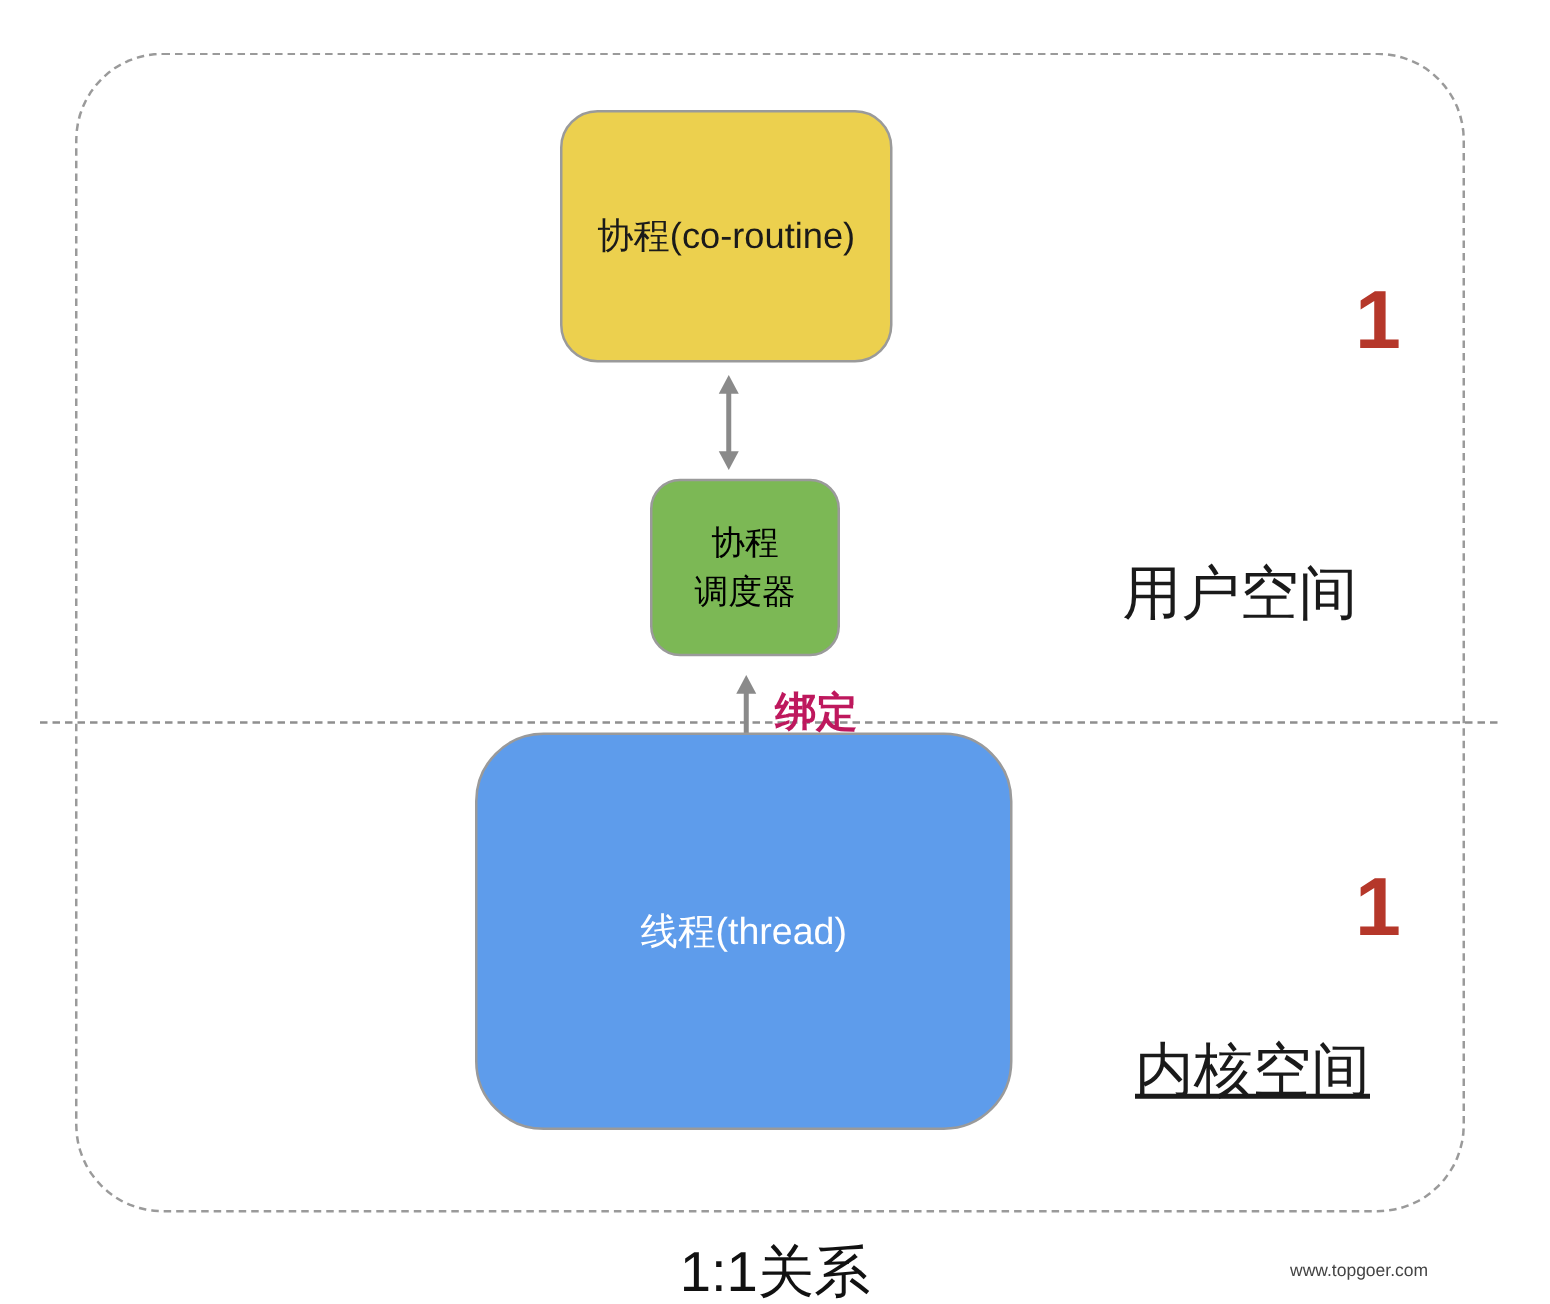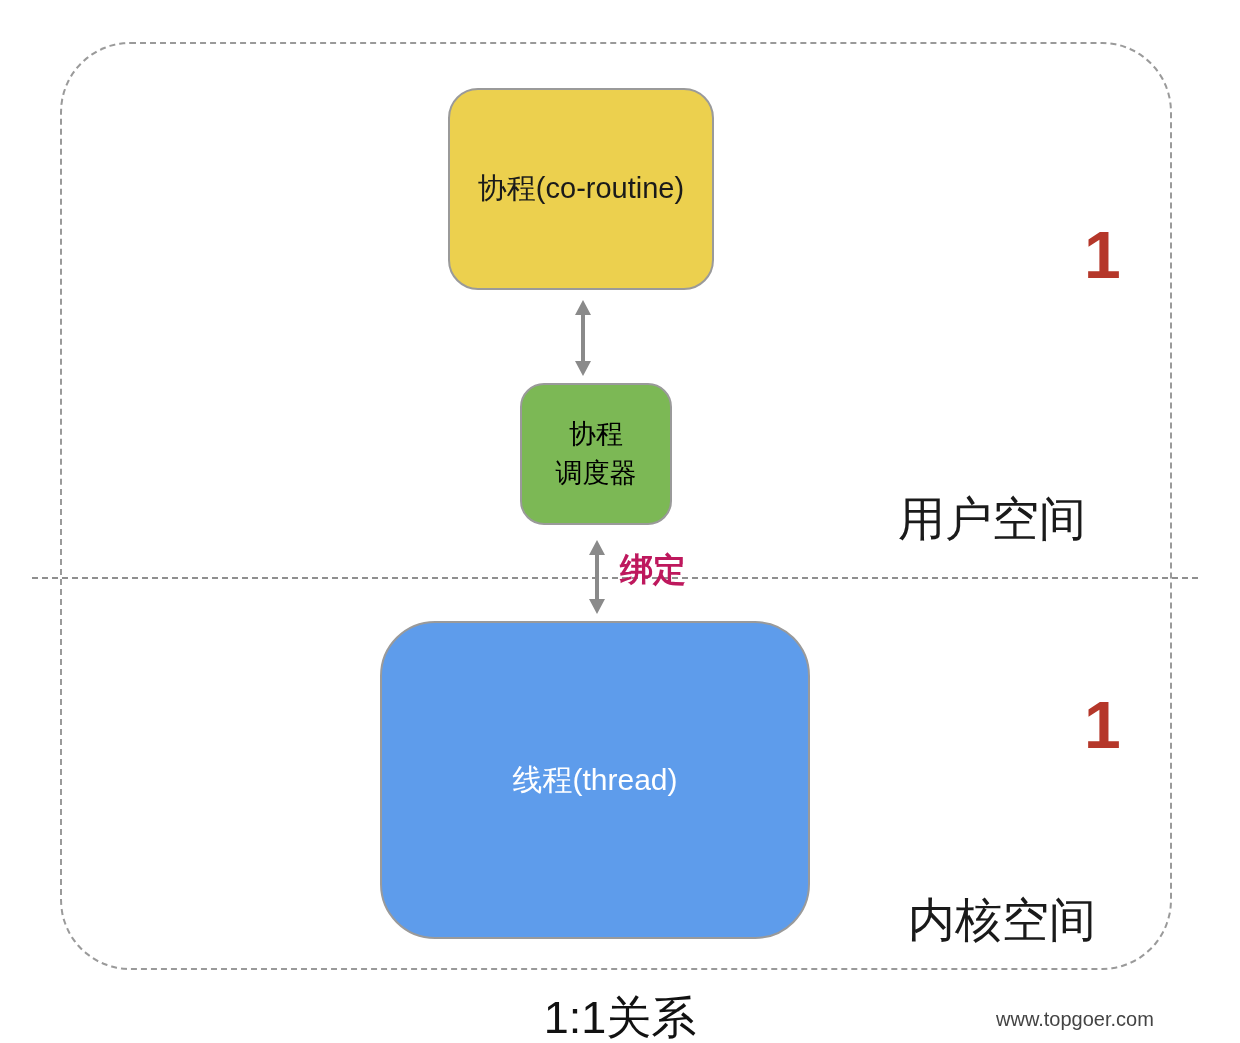--- a/index.html
+++ b/index.html
@@ -57,21 +57,21 @@
     width: 152px;
     height: 142px;
     background: #7cb855;
     border-radius: 24px;
     color: #000000;
     font-size: 27px;
     line-height: 1.45;
   }
   .thread-box {
     left: 380px;
-    top: 621px;
+    top: 586px;
     width: 430px;
     height: 318px;
     background: #5e9ceb;
     border-radius: 55px;
     color: #ffffff;
     font-size: 30px;
   }
   .arrow {
     position: absolute;
     width: 22px;
@@ -103,37 +103,37 @@
   }
   .count-user { left: 1084px; top: 222px; }
   .count-kernel { left: 1084px; top: 692px; }
   .space-label {
     position: absolute;
     color: #1a1a1a;
     font-size: 47px;
     line-height: 1;
     white-space: nowrap;
   }
-  .space-user { left: 898px; top: 450px; margin-top: 45px; }
-  .space-kernel { left: 908px; top: 896px; }
+  .space-user { left: 898px; top: 450px; }
+  .space-kernel { left: 908px; top: 832px; text-decoration: underline; }
   .caption {
     position: absolute;
     left: 0;
     top: 988px;
     width: 1240px;
     text-align: center;
     color: #111111;
     font-size: 45px;
   }
   .watermark {
     position: absolute;
-    left: 996px;
+    left: 1032px;
     top: 1008px;
     color: #444444;
-    font-size: 20px;
+    font-size: 14px;
     white-space: nowrap;
   }
 </style>
 </head>
 <body>
 
 <div class="stage">
 
   <div class="outer-dashed"></div>
 

